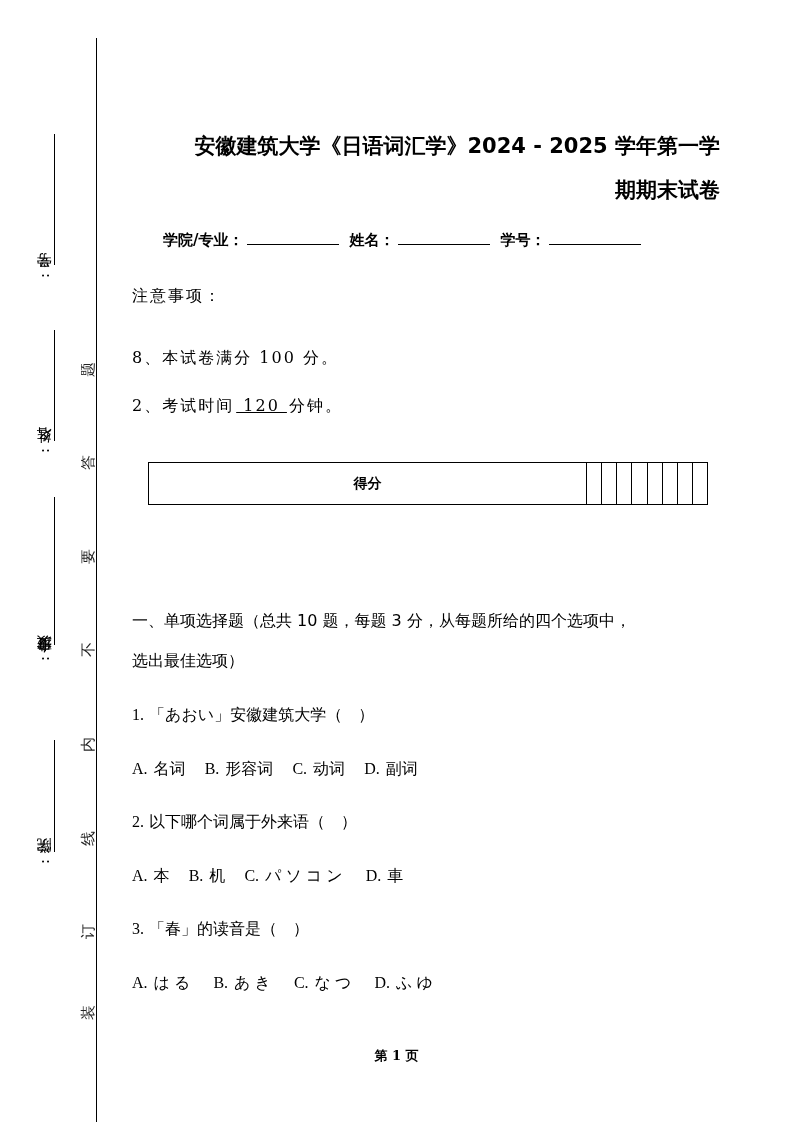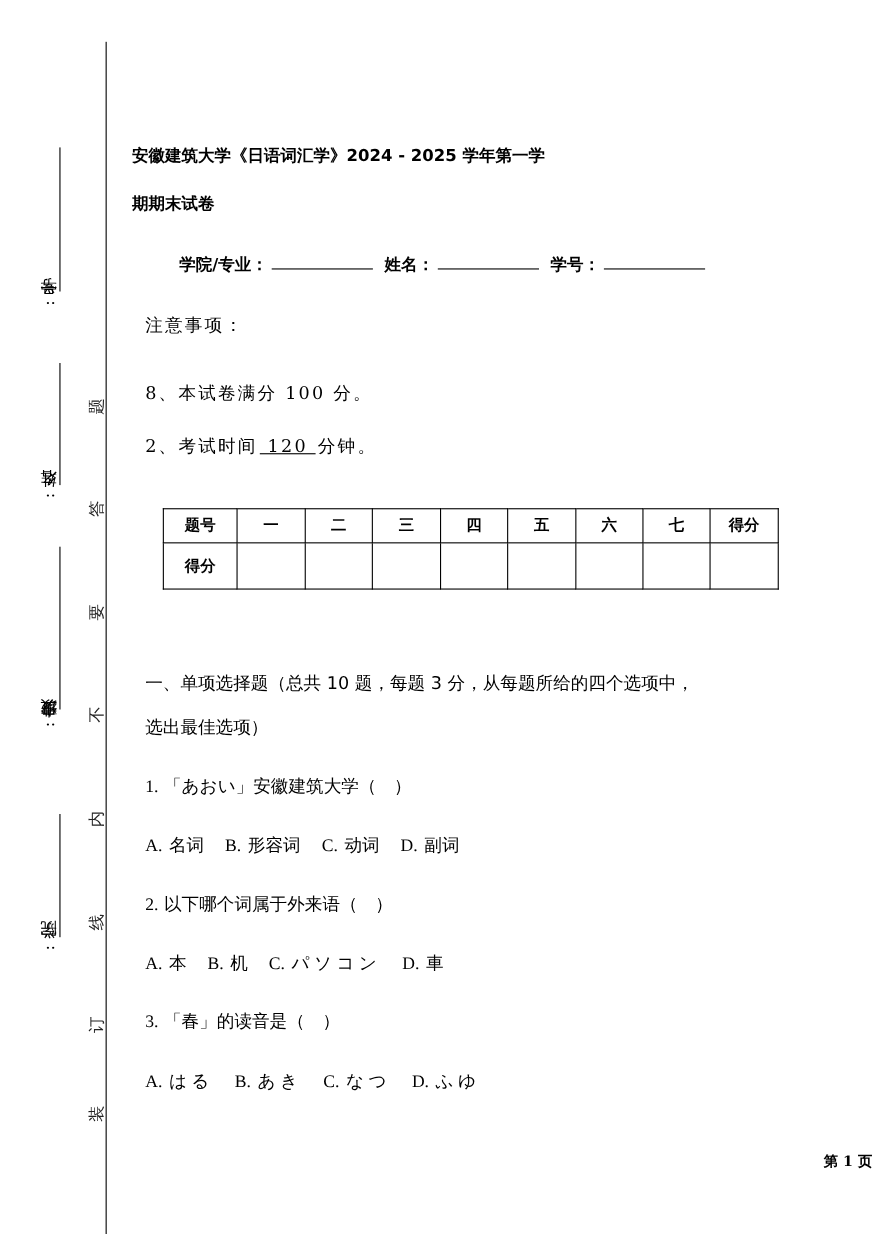--- a/index.html
+++ b/index.html
@@ -2,35 +2,35 @@
 <html><head>
 <meta charset="utf-8">
 <style>
   html, body { margin:0; padding:0; background:#ffffff; }
   body { width:793px; height:1122px; position:relative; overflow:hidden; color:#000;
          font-family: "DejaVu Serif", "Liberation Serif", serif; }
   .vline { position:absolute; background:#000; width:1px; }
   .vtext { position:absolute; writing-mode: vertical-rl; transform: rotate(180deg);
            font-size:15px; line-height:15px; letter-spacing:1px; white-space:nowrap; }
   .seal { position:absolute; font-size:15px; width:20px; text-align:center; transform: rotate(-90deg); color:#222; }
-  .title { position:absolute; left:120px; width:600px; text-align:left; font-weight:bold;
-           font-family:"DejaVu Sans", "Liberation Sans", sans-serif; font-size:15px; }
+  .title { position:absolute; left:120px; width:600px; text-align:right; font-weight:bold;
+           font-family:"DejaVu Sans", "Liberation Sans", sans-serif; font-size:21px; }
   .info { position:absolute; top:230px; left:163px; font-weight:bold; font-size:15px;
           font-family:"DejaVu Sans", "Liberation Sans", sans-serif; white-space:nowrap; }
   .info .blank { display:inline-block; width:92px; border-bottom:1px solid #000; height:14px; vertical-align:baseline; margin:0 10px 0 4px; }
   .body-text { position:absolute; left:132px; font-size:16px; white-space:nowrap; letter-spacing:2px; }
   .q { position:absolute; left:132px; font-size:16px; white-space:nowrap; font-family:"DejaVu Sans","Liberation Sans",sans-serif; }
   .q .num { font-family:"Liberation Serif","DejaVu Serif",serif; }
   .opt { margin-right:14px;margin-top:11px; }
   .opt .lt { font-family:"Liberation Serif","DejaVu Serif",serif; margin-right:6px; }
   .u { text-decoration:underline; padding:0 2px; }
   table.score { position:absolute; left:148px; top:462px; border-collapse:collapse; width:560px;
                 font-family:"DejaVu Sans","Liberation Sans",sans-serif; font-size:14px; }
   table.score td { border:1px solid #000; text-align:center; padding:0; font-weight:bold; }
-  .footer { position:absolute; top:1047px; left:0; width:793px; text-align:right; font-size:13px; font-weight:bold; }
+  .footer { position:absolute; top:1047px; left:0; width:793px; text-align:center; font-size:13px; font-weight:bold; }
 </style>
 </head>
 <body>
 
 <div class="vline" style="left:96px; top:38px; height:1084px;"></div>
 <div class="vline" style="left:54px; top:134px; height:131px;"></div>
 <div class="vline" style="left:54px; top:330px; height:111px;"></div>
 <div class="vline" style="left:54px; top:497px; height:148px;"></div>
 <div class="vline" style="left:54px; top:740px; height:112px;"></div>
 
@@ -56,31 +56,20 @@
 </div>
 
 <div class="body-text" style="top:286px;">注意事项：</div>
 <div class="body-text" style="top:348px;">8、本试卷满分 100 分。</div>
 <div class="body-text" style="top:396px;">
   <span>2、考试时间</span><span class="u"> 120 </span><span>分钟。</span>
 </div>
 
 <table class="score">
   <tbody>
-      <tr style="height:31px;">
-    <td style="width:67px;">题号</td>
-    <td style="width:62px;">一</td>
-    <td style="width:61px;">二</td>
-    <td style="width:62px;">三</td>
-    <td style="width:61px;">四</td>
-    <td style="width:62px;">五</td>
-    <td style="width:61px;">六</td>
-    <td style="width:61px;">七</td>
-    <td style="width:62px;">得分</td>
-  </tr>
   <tr style="height:42px;">
     <td>得分</td>
     <td></td>
     <td></td>
     <td></td>
     <td></td>
     <td></td>
     <td></td>
     <td></td>
     <td></td>

